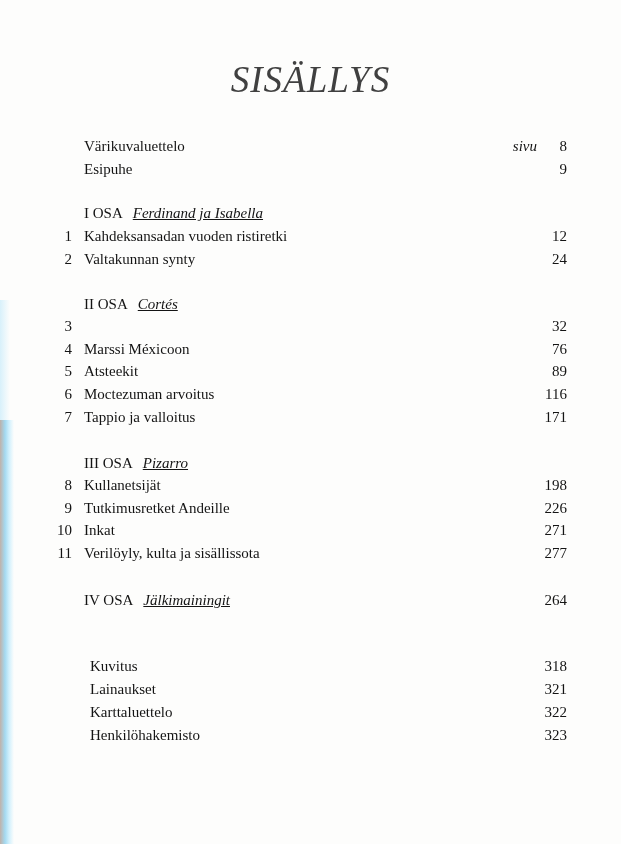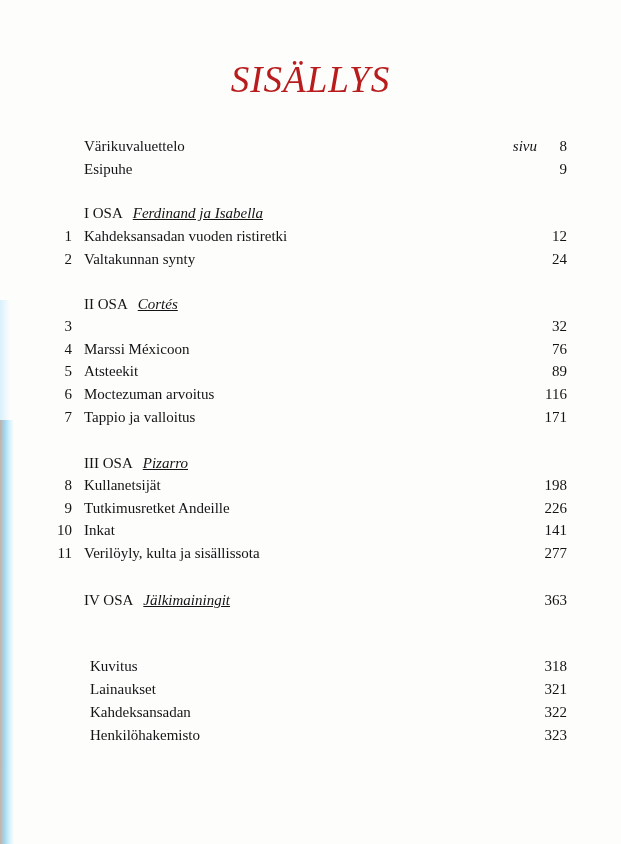--- a/index.html
+++ b/index.html
@@ -40,21 +40,21 @@
     }
     .title {
       position: absolute;
       top: 58px;
       left: 0;
       width: 621px;
       text-align: center;
       font-style: italic;
       font-size: 37px;
       letter-spacing: 1px;
-      color: #b91c1c;
+      color: #404040;
     }
     .row {
       position: absolute;
       left: 8px;
       width: 621px;
       height: 22px;
       font-size: 15px;
       line-height: 22px;
     }
     .num {
@@ -163,44 +163,44 @@
     <span class="page-no">198</span>
   </div>
   <div class="row" style="top:497px">
     <span class="num">9</span>
     <span class="label">Tutkimusretket Andeille</span>
     <span class="page-no">226</span>
   </div>
   <div class="row" style="top:519px">
     <span class="num">10</span>
     <span class="label">Inkat</span>
-    <span class="page-no">141</span>
+    <span class="page-no">271</span>
   </div>
   <div class="row" style="top:542px">
     <span class="num">11</span>
     <span class="label">Verilöyly, kulta ja sisällissota</span>
     <span class="page-no">277</span>
   </div>
 
   <div class="row" style="top:589px">
     <span class="label">
       <span>IV OSA</span><span class="part-title">Jälkimainingit</span>
     </span>
-    <span class="page-no">363</span>
+    <span class="page-no">264</span>
   </div>
 
   <div class="row" style="top:655px">
     <span class="label indent">Kuvitus</span>
     <span class="page-no">318</span>
   </div>
   <div class="row" style="top:678px">
     <span class="label indent">Lainaukset</span>
     <span class="page-no">321</span>
   </div>
   <div class="row" style="top:701px">
-    <span class="label indent">Kahdeksansadan</span>
+    <span class="label indent">Karttaluettelo</span>
     <span class="page-no">322</span>
   </div>
   <div class="row" style="top:724px">
     <span class="label indent">Henkilöhakemisto</span>
     <span class="page-no">323</span>
   </div>
 </div>
 
 </body></html>

